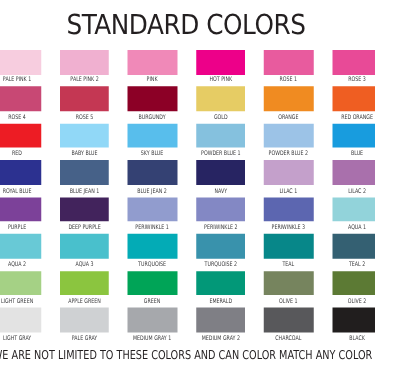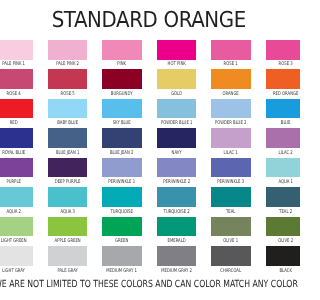--- a/index.html
+++ b/index.html
@@ -40,21 +40,21 @@
     transform: translateX(-50%) scaleX(0.879);
     color:#231f20;
     font-size:9.8px; line-height:13px;
     white-space:nowrap;
   }
 </style>
 </head>
 <body>
 
 <div class="page">
-  <div class="title">STANDARD ORANGE</div>
+  <div class="title">STANDARD COLORS</div>
   <div class="grid">
     <div class="cell" style="left:-6.47px; top:40.00px;">
       <div class="sw" style="background:#F7CDDF"></div>
       <div class="lbl">PALE PINK 1</div>
     </div>
     <div class="cell" style="left:47.96px; top:40.00px;">
       <div class="sw" style="background:#F0B0D0"></div>
       <div class="lbl">PALE PINK 2</div>
     </div>
     <div class="cell" style="left:102.39px; top:40.00px;">

